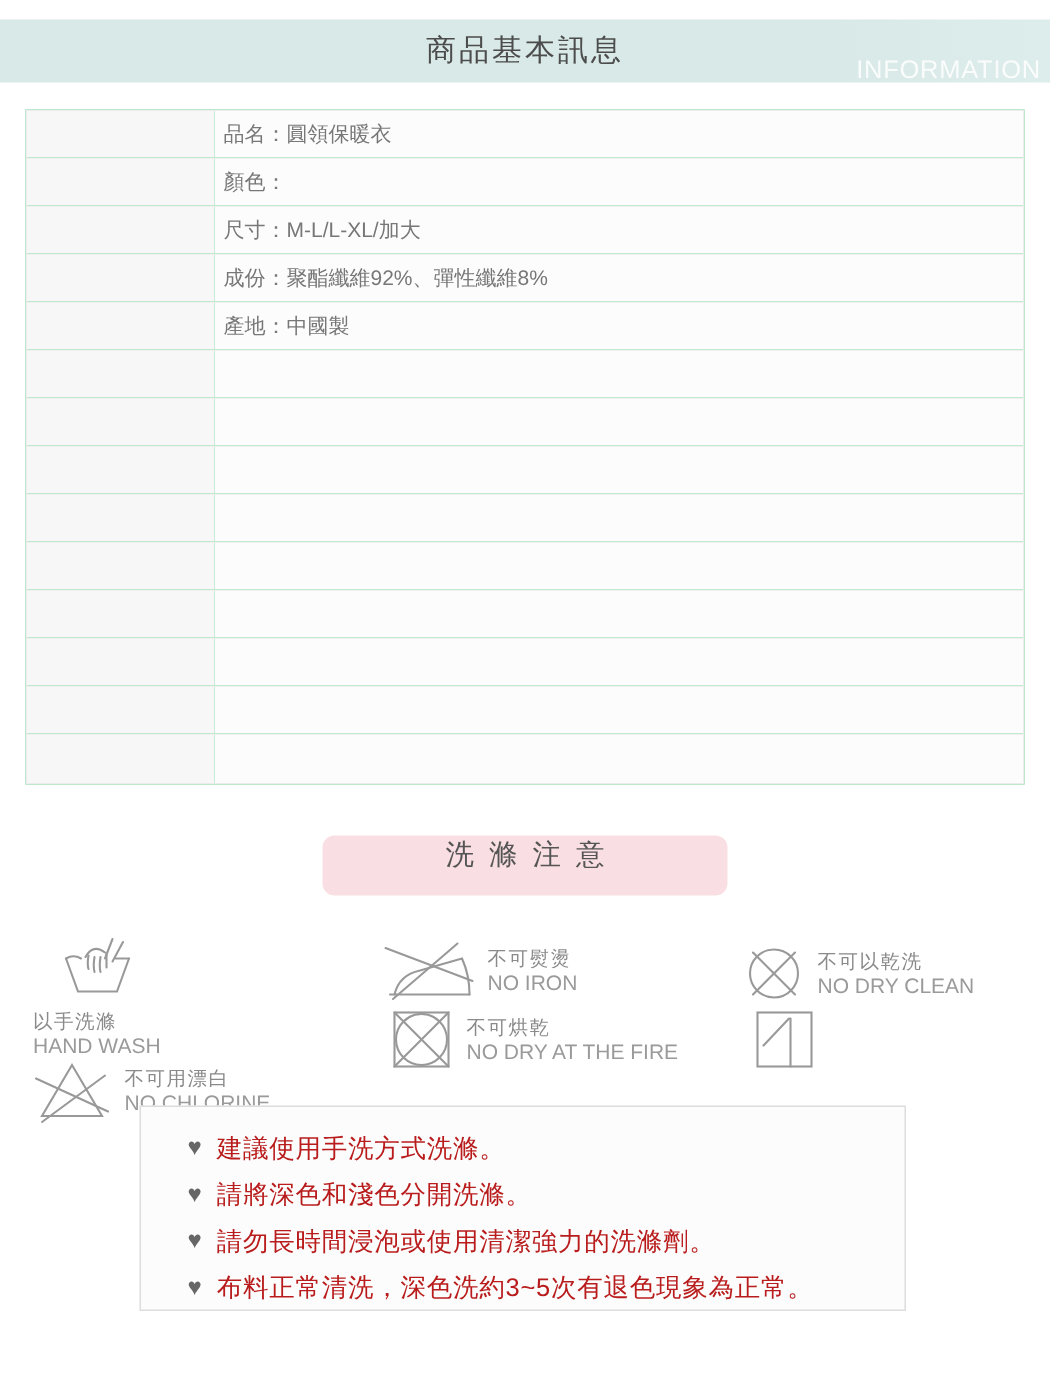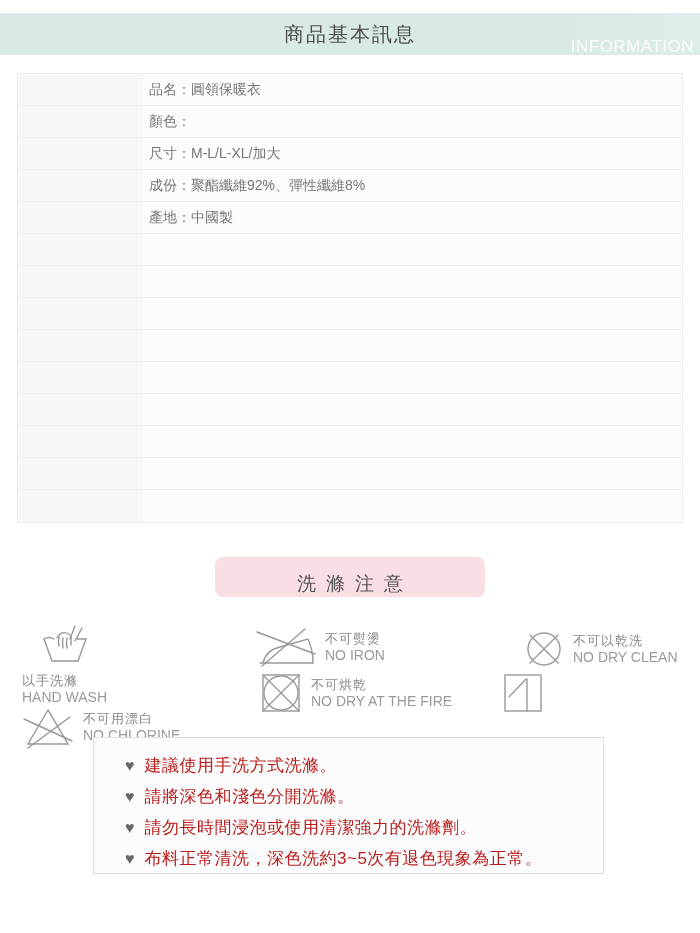--- a/index.html
+++ b/index.html
@@ -30,30 +30,30 @@
   .trow:last-child { border-bottom:none; }
   .tspacer { width:125px; background:#f7f7f7; flex:none; }
   .tcontent {
     flex:1; display:flex; align-items:center; padding-left:6px;
     font-size:14px; color:#777; background:#fcfcfc; white-space:nowrap;
   }
   
   .wash-banner {
     position:absolute; left:215px; top:557px; width:270px; height:40px;
     background:#f9dfe3; border-radius:8px;
-    display:flex; align-items:flex-end; justify-content:center;
+    display:flex; align-items:flex-start; justify-content:center;
   }
   .wash-banner span {
     font-size:19px; color:#555; letter-spacing:10px; text-indent:10px;
   }
   
   .care-cell { position:absolute; display:flex; align-items:center; gap:9px; height:46px; }
   .cell-1 { left:22px;  top:624px;flex-direction:column; }
   .cell-2 { left:256px; top:624px; }
-  .cell-3 { left:524px; top:626px; }
+  .cell-3 { left:496px; top:626px; }
   .cell-4 { left:22px;  top:704px; }
   .cell-5 { left:260px; top:670px; }
   .cell-6 { left:502px; top:670px; }
   .care-cell svg { flex:none; stroke:#999; stroke-width:1.4; fill:none; stroke-linecap:round; }
   .care-labels { display:flex; flex-direction:column; justify-content:center; }
   .care-zh { font-size:13px; color:#8a8a8a; line-height:16px; letter-spacing:1px; }
   .care-en { font-size:14px; color:#9a9a9a; line-height:17px; }
   
   .care-notes-box {
     position:absolute; left:93px; top:737px; width:511px; height:137px;

